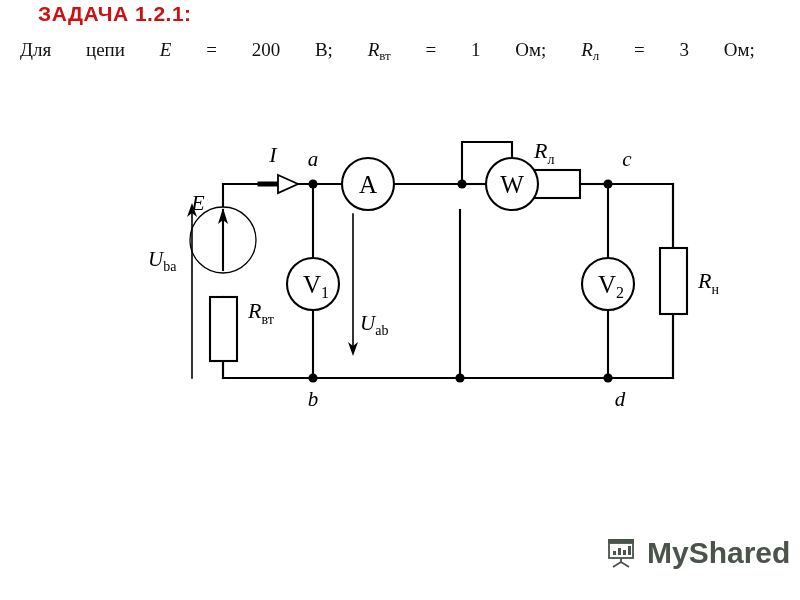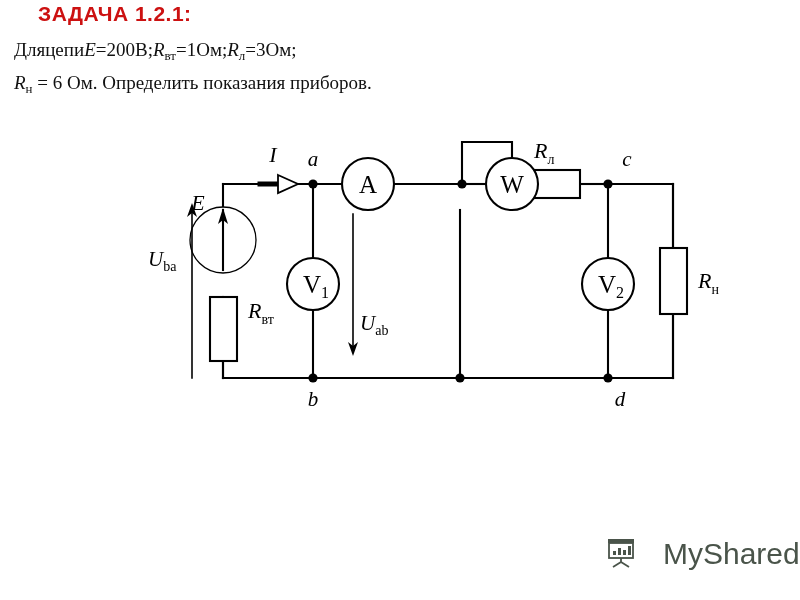--- a/index.html
+++ b/index.html
@@ -35,22 +35,24 @@
     left: 14px;
     top: 36px;
     width: 770px;
     font-family: "Liberation Serif", serif;
     font-size: 19px;
     line-height: 27px;
     color: #111111;
   }
   #statement .line1 {
     display: flex;
+    justify-content: space-between;
     width: 735px;
     white-space: nowrap;
+    margin-left: 6px;
   }
   #statement .line2 {
     white-space: nowrap;
   }
   .ital { font-style: italic; }
   .sub  { font-size: 0.68em; vertical-align: -0.28em; }
 
   
   #circuit-diagram {
     position: absolute;
@@ -63,22 +65,22 @@
     display: block;
     overflow: visible;
   }
 
   
   #watermark {
     position: absolute;
     left: 604px;
     top: 536px;
     display: flex;
-    align-items: center;
-    gap: 25px;
+    gap: 9px;
+    font-weight: bold;
   }
   #watermark .wm-text {
     font-family: "Liberation Sans", sans-serif;
     font-size: 30px;
     color: #4a544a;
     letter-spacing: 0px;
   }
 </style>
 </head>
 <body>
@@ -94,27 +96,20 @@
     <span>200</span>
     <span>В;</span>
     <span><span class="ital">R</span><span class="sub">вт</span></span>
     <span>=</span>
     <span>1</span>
     <span>Ом;</span>
     <span><span class="ital">R</span><span class="sub">л</span></span>
     <span>=</span>
     <span>3</span>
     <span>Ом;</span>
-  </div>
-  <div class="line2">
-    <span><span class="ital">R</span><span class="sub">н</span></span>
-    <span>=</span>
-    <span>6</span>
-    <span>Ом.</span>
-    <span>Определить показания приборов.</span>
   </div>
 </div>
 
 <div id="circuit-diagram">
 <svg width="600" height="310" viewBox="0 0 600 310" xmlns="http://www.w3.org/2000/svg">
   <g fill="none" stroke="#000000" stroke-width="2.1" stroke-linecap="square">
 
     <path d="M103,66 L222,66"></path>
 
     <path d="M274,66 L342,66"></path>

